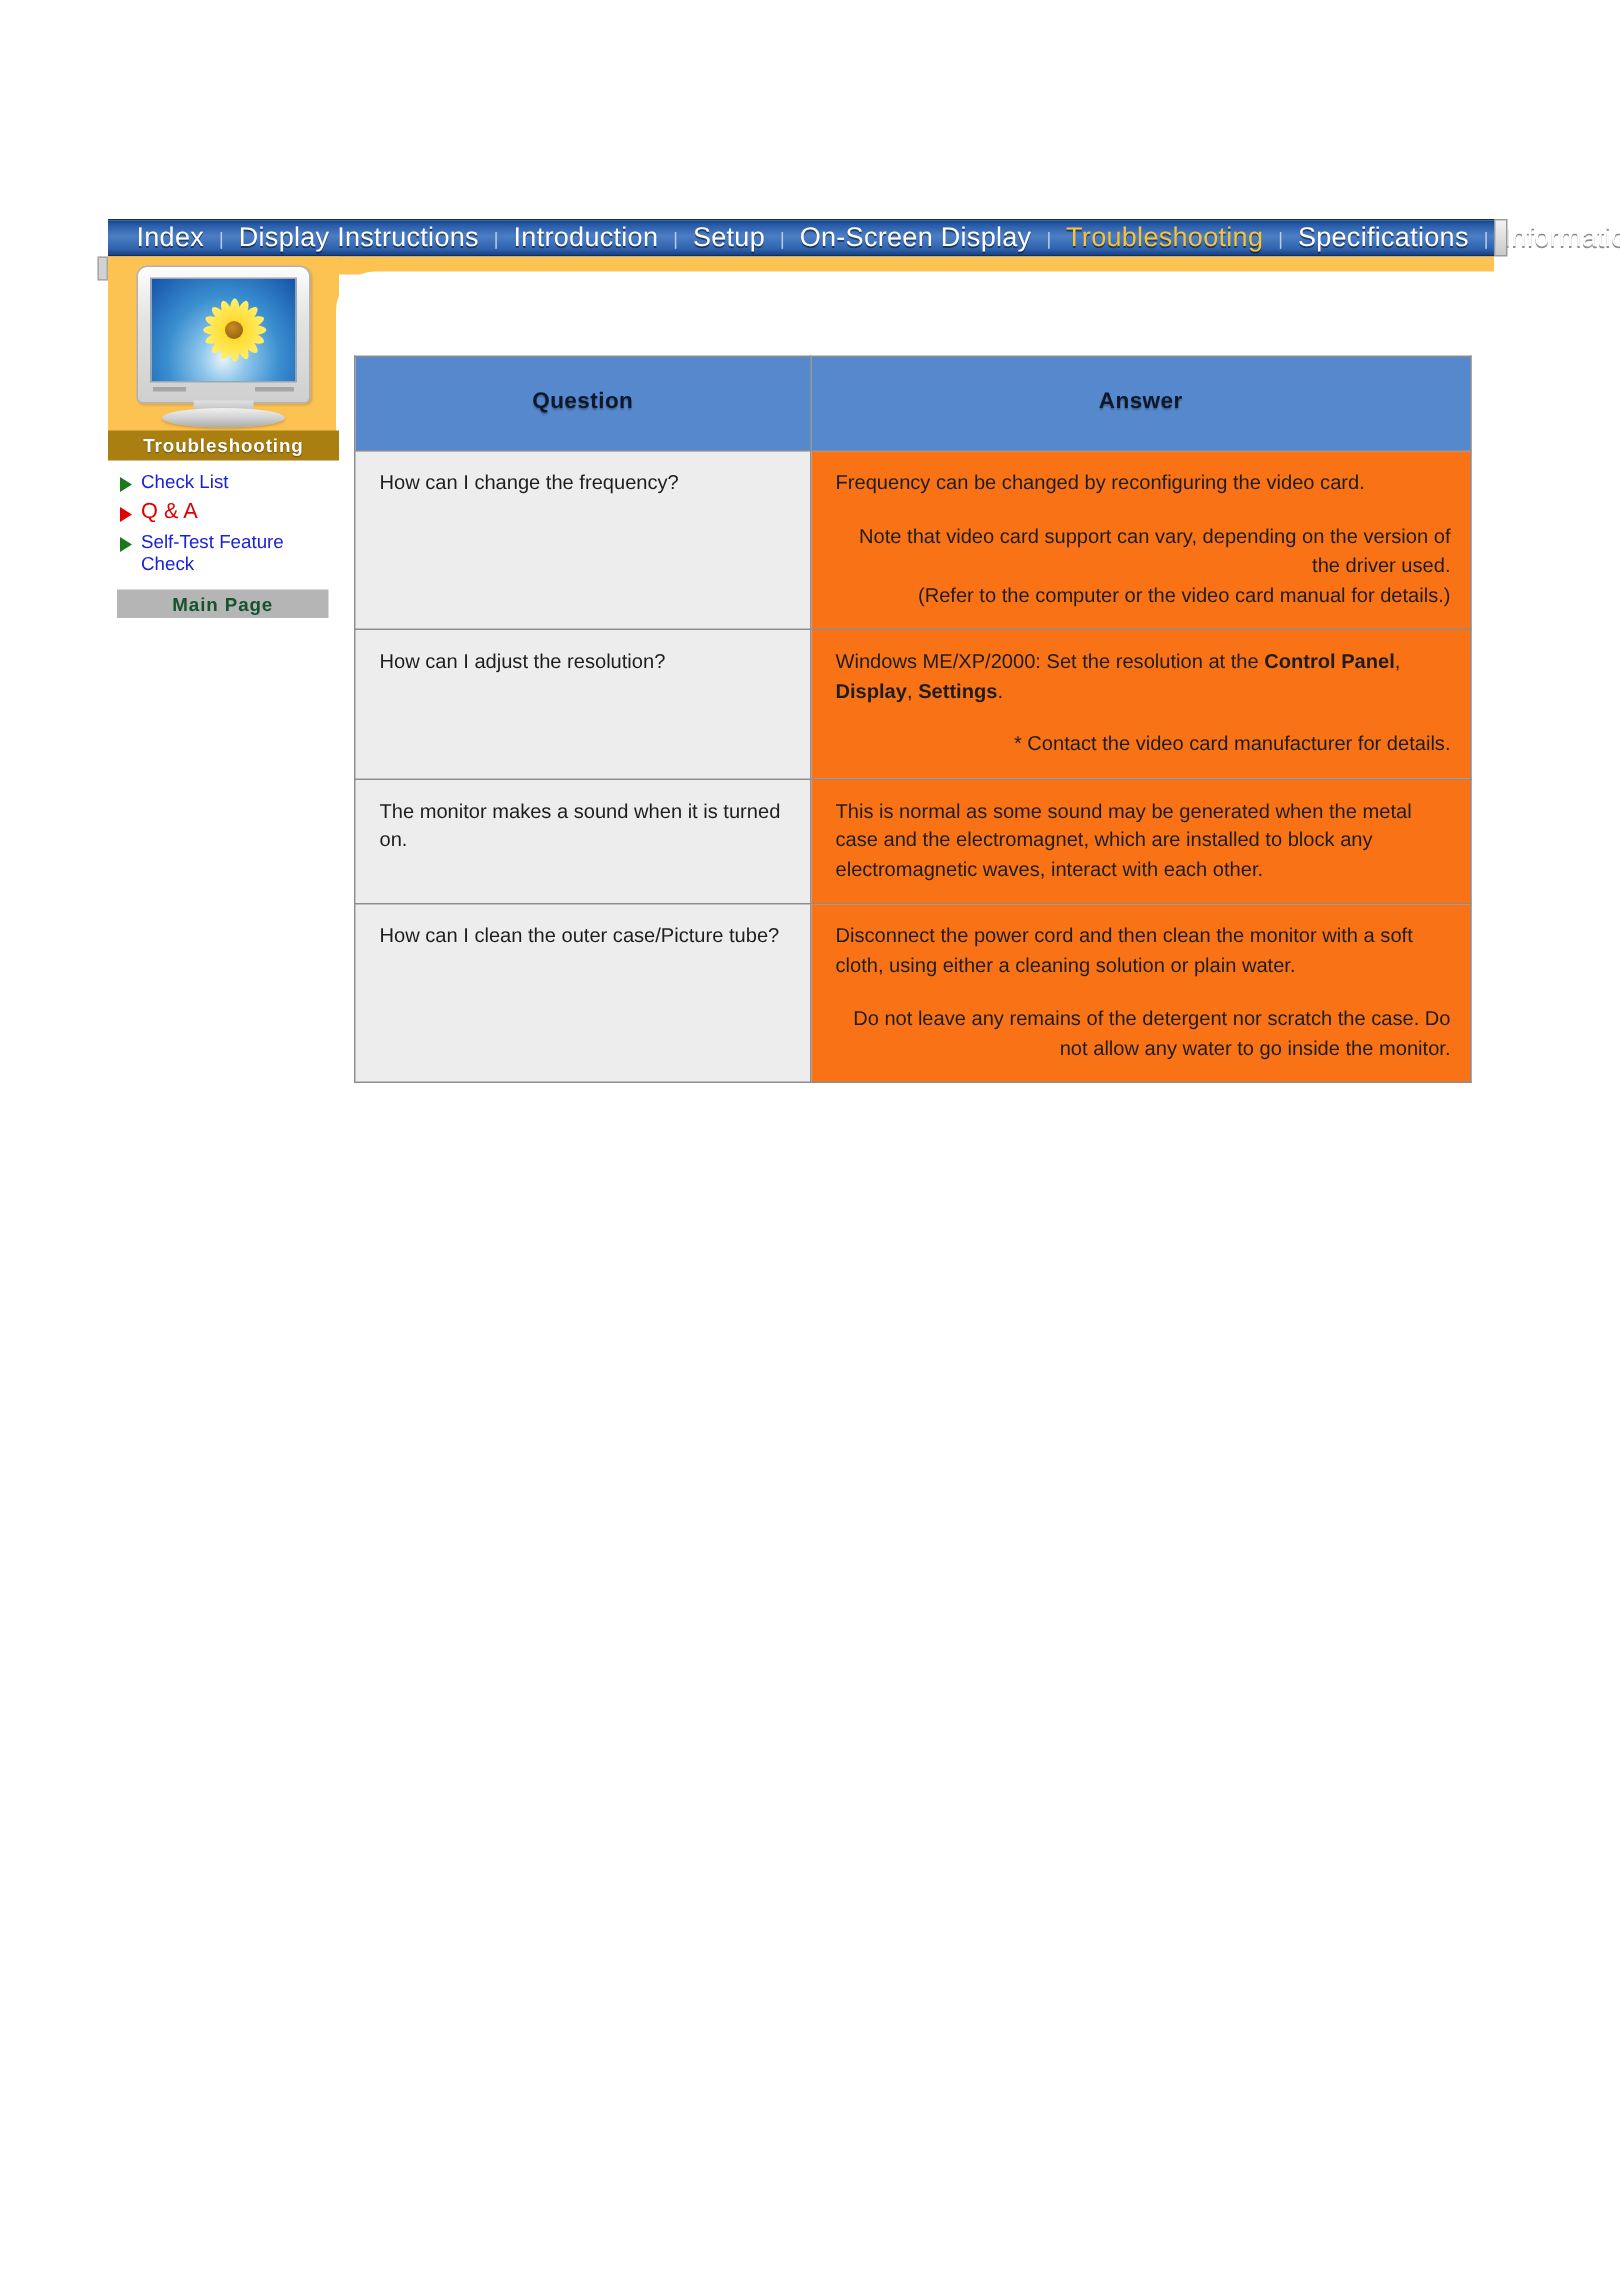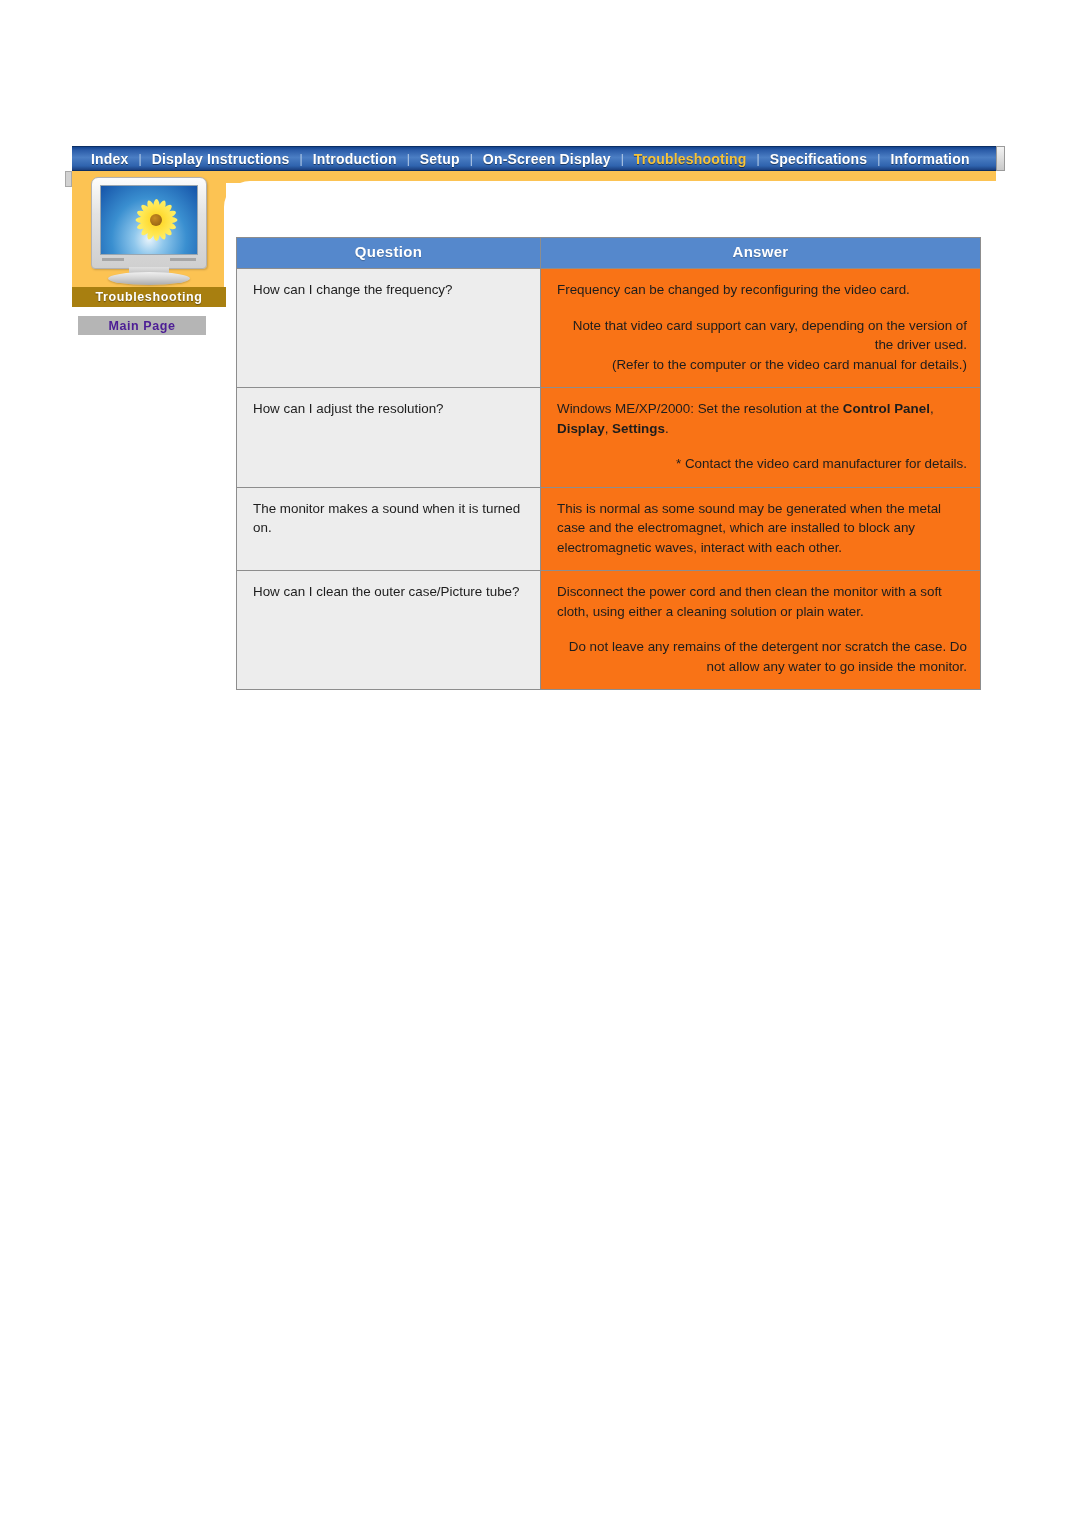--- a/index.html
+++ b/index.html
@@ -33,22 +33,22 @@
       #12438e 0%, #2b5ca8 14%, #4b7ec4 45%, #2f63ae 82%, #1b3f7e 100%);
     border-top: 1px solid #0c2f64;
     border-bottom: 1px solid #0c2f64;
     box-sizing: border-box;
     display: flex;
     align-items: center;
     padding-left: 10px;
   }
   .nav-item {
     color: #ffffff;
-    font-size: 14px;
-    font-weight: bold;
+    font-size: 18px;
+    font-weight: normal;
     letter-spacing: .2px;
     white-space: nowrap;
     padding: 0 9px;
     text-shadow: 0 1px 0 rgba(0,0,0,.45);
     cursor: pointer;
   }
   .nav-item.active { color: #f5c33a; }
   .nav-sep {
     color: #b9cfe9;
     font-size: 12px;
@@ -211,24 +211,24 @@
     font-size: 12.5px;
     line-height: 15px;
     max-width: 118px;
   }
   .nav-link.active .link-text {
     color: #e00000;
     font-size: 14.5px;
   }
   .main-page-btn {
     margin: 9px 0 0 6px;
-    width: 128px;
+    width: 141px;
     height: 19px;
     background: #b5b5b5;
-    color: #4c1d95;
+    color: #14532d;
     font-size: 12.5px;
     font-weight: bold;
     letter-spacing: .6px;
     display: flex;
     align-items: center;
     justify-content: center;
     cursor: pointer;
   }
 
   
@@ -243,26 +243,26 @@
   .qa-table td, .qa-table th {
     border: 1px solid #8d8d8d;
     vertical-align: top;
     padding: 11px 13px 13px 16px;
     font-size: 13.4px;
     line-height: 19.5px;
     color: #1d1d1d;
   }
   .qa-table th {
     background: #5588cc;
-    color: #ffffff;
+    color: #0f172a;
     font-size: 15px;
     font-weight: bold;
     text-align: center;
     height: 22px;
-    padding: 4px 0;
+    padding: 20px 0;
     letter-spacing: .3px;
     text-shadow: 0 1px 1px rgba(0,0,0,.25);
   }
   .col-q { width: 304px; }
   .col-a { width: 440px; }
   td.q-cell { background: #ededed; margin-top: 12px; }
   td.a-cell { background: #f97316; }
   .para { margin: 0; }
   .para + .para { margin-top: 16px; text-align: right; }
   .b { font-weight: bold; }
@@ -324,20 +324,34 @@
         </div>
         <div class="mon-brand"></div>
         <div class="mon-brand2"></div>
       </div>
       <div class="mon-neck"></div>
       <div class="mon-base"></div>
     </div>
 
     <div class="section-label">Troubleshooting</div>
 
+    <div class="nav-links">
+      <div class="nav-link">
+        <span class="bullet"></span>
+        <span class="link-text">Check List</span>
+      </div>
+      <div class="nav-link active">
+        <span class="bullet"></span>
+        <span class="link-text">Q &amp; A</span>
+      </div>
+      <div class="nav-link">
+        <span class="bullet"></span>
+        <span class="link-text">Self-Test Feature Check</span>
+      </div>
+    </div>
 
     <div class="main-page-btn">Main Page</div>
   </div>
 
   <table class="qa-table">
     <colgroup>
         <col class="col-q">
         <col class="col-a">
       </colgroup>
     <thead>

